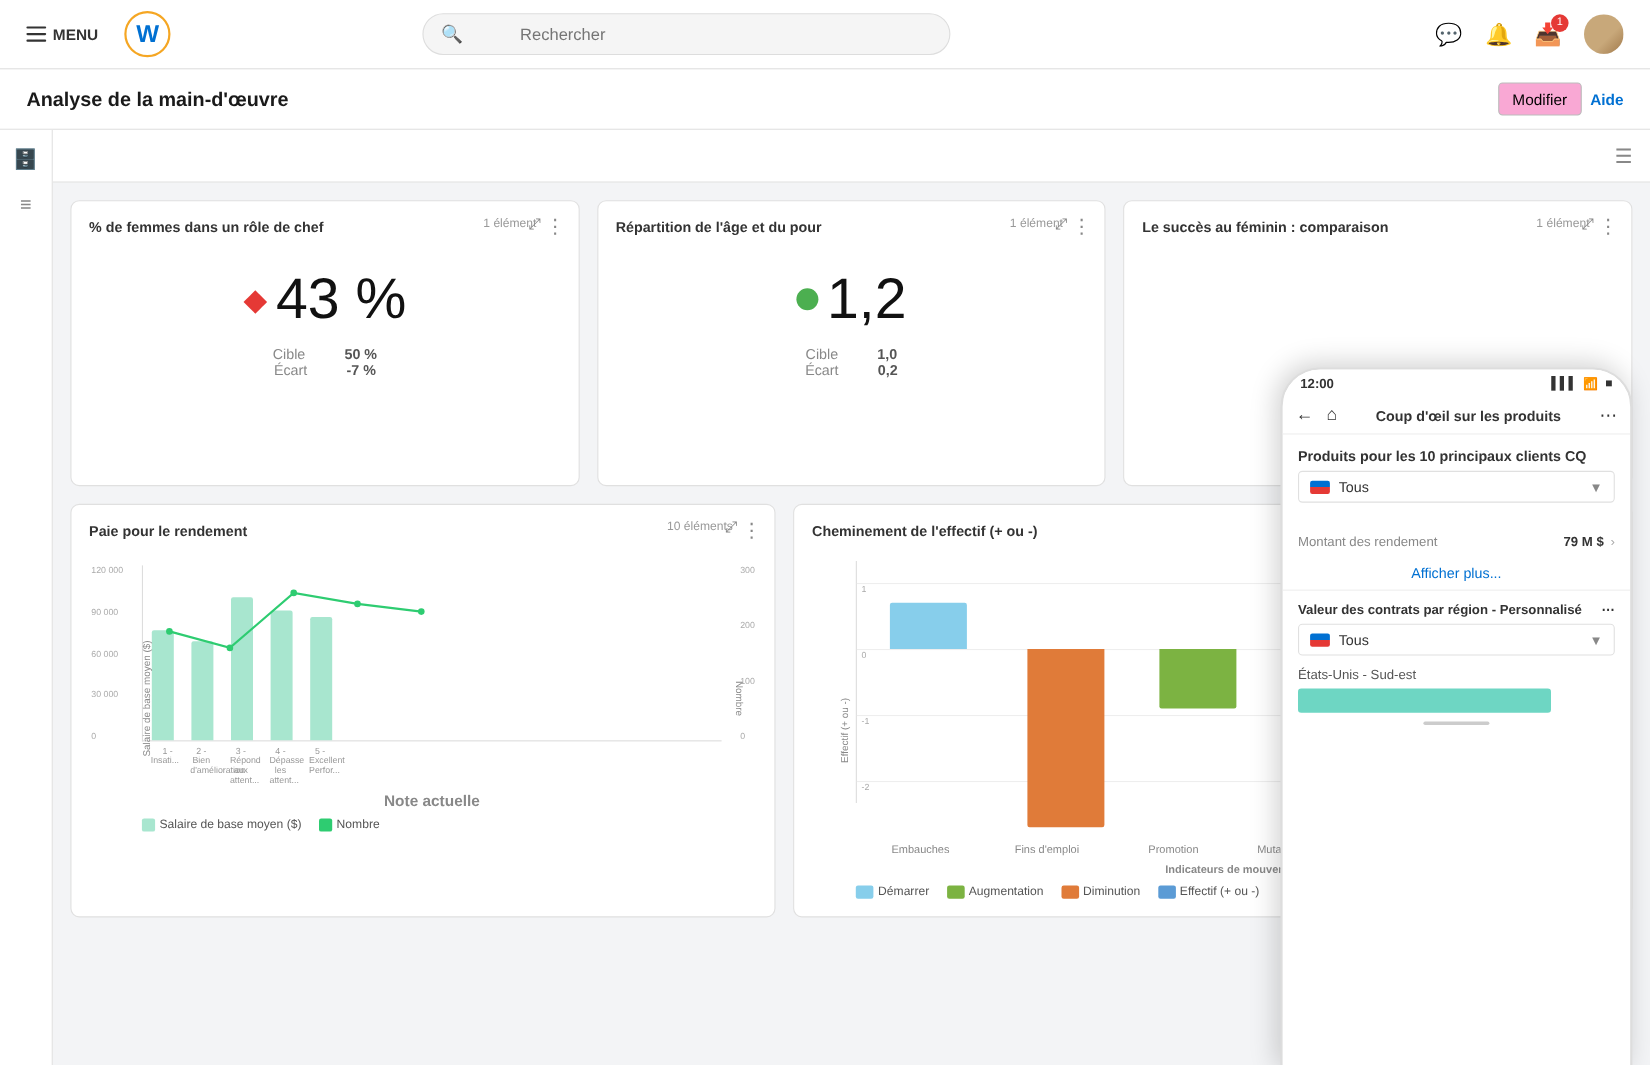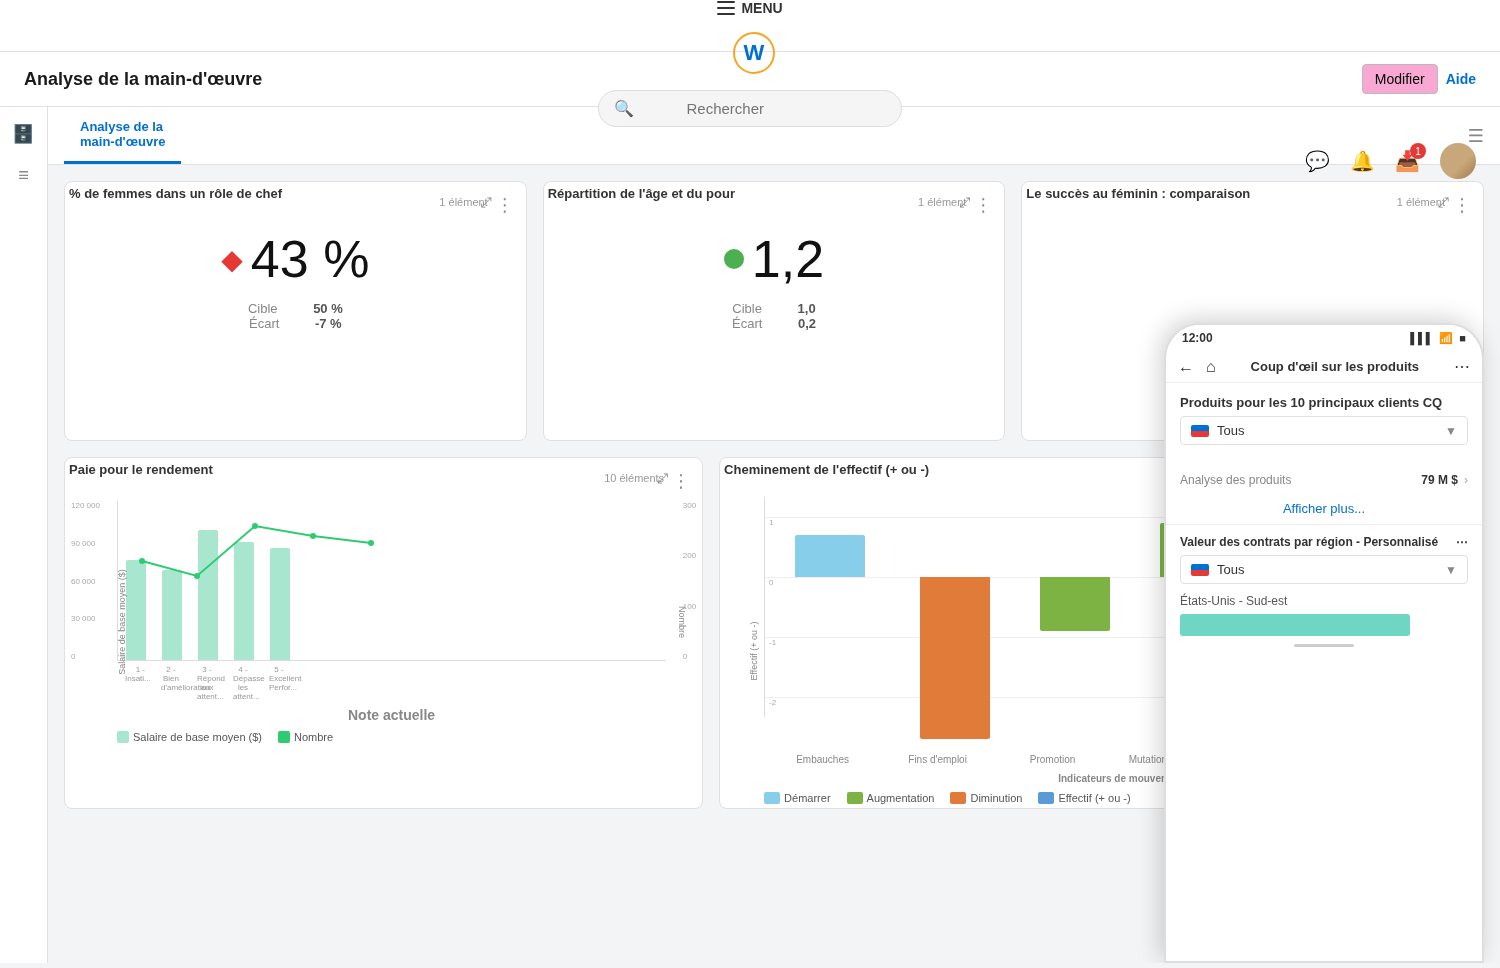--- a/index.html
+++ b/index.html
@@ -1,22 +1,22 @@
 <!DOCTYPE html>
 <html><head>
   <meta charset="utf-8">
   <style>
     * { box-sizing: border-box; margin: 0; padding: 0; }
     body { font-family: -apple-system, BlinkMacSystemFont, 'Segoe UI', Arial, sans-serif; background: #f3f4f6; color: #333; overflow: hidden; }
 
     
     .topnav {
       display: flex; align-items: center; background: #fff;
-      border-bottom: 1px solid #e0e0e0; padding: 0 24px; height: 52px; gap: 16px;
-      position: sticky; top: 0; z-index: 100; flex-direction: column;
+      border-bottom: 1px solid #e0e0e0; padding: 0 24px; height: 63px; gap: 16px;
+      position: sticky; top: 0; z-index: 100;
     }
     .menu-btn { display: flex; align-items: center; gap: 6px; font-weight: 600; font-size: 14px; cursor: pointer; color: #333; }
     .menu-icon { display: flex; flex-direction: column; gap: 4px; }
     .menu-icon span { display: block; width: 18px; height: 2px; background: #333; border-radius: 2px; }
     .logo { margin-left: 8px; }
     .logo-circle { width: 42px; height: 42px; border-radius: 50%; border: 2px solid #f5a623; display: flex; align-items: center; justify-content: center; font-size: 22px; font-weight: bold; color: #0070d2; }
     .search-bar {
       flex: 1; max-width: 480px; margin: 0 auto;
       display: flex; align-items: center;
       background: #f5f5f5; border: 1px solid #ddd; border-radius: 24px;
@@ -62,21 +62,21 @@
       border-bottom: 3px solid transparent; white-space: nowrap;
     }
     .tab-item.active { color: #0070d2; border-bottom-color: #0070d2; font-weight: 600; }
     .tabs-right { margin-left: auto; color: #888; font-size: 18px; cursor: pointer; }
 
     
     .dashboard { flex: 1; overflow-y: auto; padding: 16px; display: flex; flex-direction: column; gap: 16px; }
     .cards-row { display: flex; gap: 16px; }
     .card {
       background: #fff; border: 1px solid #e0e0e0; border-radius: 8px;
-      padding: 4px; flex: 1; position: relative; min-height: 260px;
+      padding: 16px; flex: 1; position: relative; min-height: 260px;
     }
     .card-title { font-size: 13px; font-weight: 600; color: #333; margin-bottom: 4px; }
     .card-subtitle { font-size: 11px; color: #999; position: absolute; top: 14px; right: 38px; }
     .card-menu { position: absolute; top: 12px; right: 12px; color: #888; cursor: pointer; font-size: 18px; }
     .card-expand { position: absolute; top: 12px; right: 34px; color: #888; cursor: pointer; font-size: 14px; }
 
     
     .metric-center { display: flex; flex-direction: column; align-items: center; justify-content: center; flex: 1; padding: 24px 0; }
     .metric-value { display: flex; align-items: center; gap: 8px; font-size: 52px; font-weight: 300; color: #111; }
     .metric-diamond { color: #e53935; font-size: 28px; }
@@ -162,21 +162,20 @@
 <div class="main-layout" style="position:relative;">
 
   <div class="sidebar">
     <div class="sidebar-icon">🗄️</div>
     <div class="sidebar-icon">≡</div>
   </div>
 
   <div class="content-area">
 
     <div class="tabs-bar">
-      <div class="tab-item active">Analyse de la<br>main-d'œuvre</div>
       <div class="tabs-right">☰</div>
     </div>
 
     <div class="dashboard">
 
       <div class="cards-row">
 
         <div class="card">
           <div class="card-title">% de femmes dans un rôle de chef</div>
           <div class="card-subtitle">1 élément</div>
@@ -370,21 +369,21 @@
 
       <div class="phone-dropdown">
         <div class="phone-dropdown-flag"></div>
         <span class="phone-dropdown-text">Tous</span>
         <span class="phone-dropdown-arrow">▼</span>
       </div>
 
     </div>
 
     <div class="phone-stat">
-      <span class="label">Analyse des produits</span>
+      <span class="label">Montant des rendement</span>
       <div style="display:flex;align-items:center;gap:6px;">
         <span style="font-size:12px;font-weight:600;">79 M $</span>
         <span style="color:#aaa;font-size:12px;">›</span>
       </div>
     </div>
 
     <div class="phone-link" style="color:#0070d2;">Afficher plus...</div>
 
     <div class="phone-section2">
       <div class="phone-section2-title">

